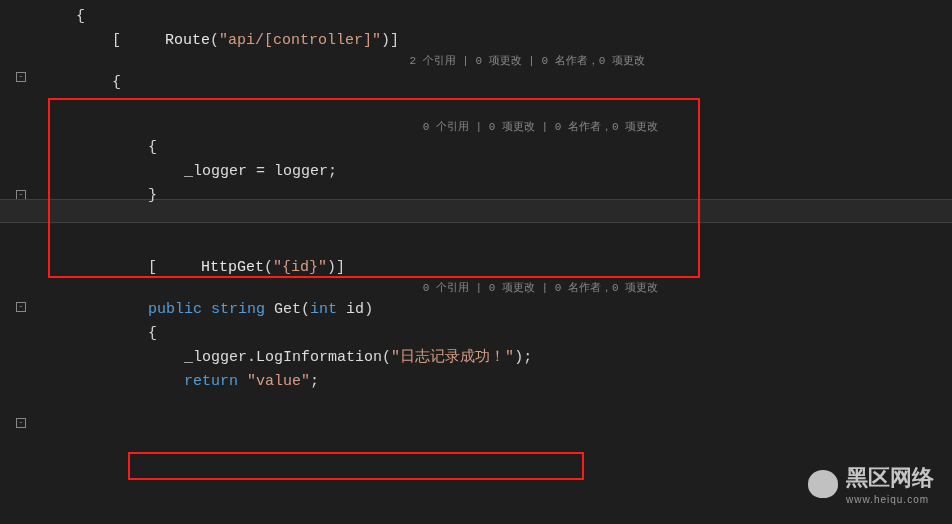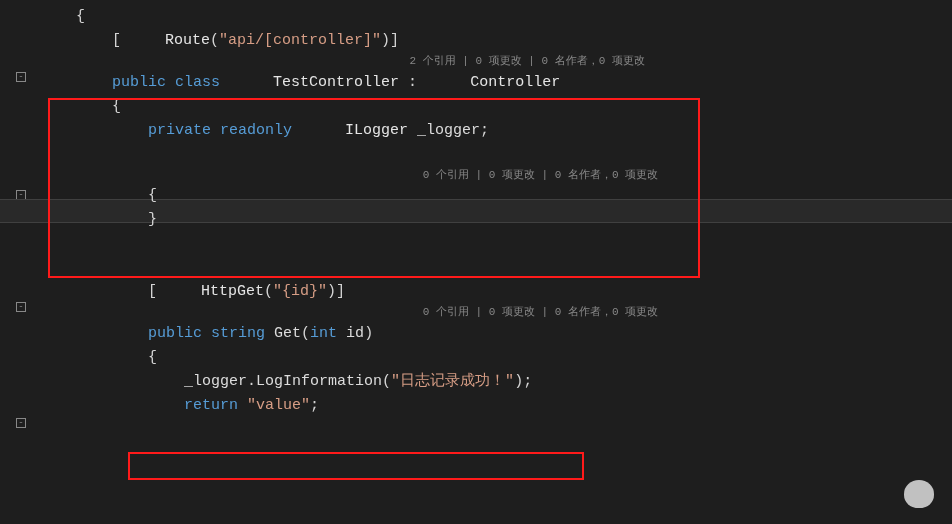--- a/index.html
+++ b/index.html
@@ -104,33 +104,32 @@
 
 <div class="highlight-line" style="top:199px"></div>
 
 <div class="code-area">
   <div class="line"><span class="brace">{</span></div>
 
   <div class="line">    <span class="punc">[</span><span class="type">Route</span><span class="punc">(</span><span class="str">"api/[controller]"</span><span class="punc">)</span><span class="punc">]</span></div>
 
   <div class="line codelens">    <span>2 个引用 | 0 项更改 | 0 名作者，0 项更改</span></div>
 
-  <div class="line">    <span class="kw">public</span> <span class="kw">class</span> <span class="type">TestController</span><span class="punc"> : </span><span class="type">Controller</span></div>
 
   <div class="line">    <span class="brace">{</span></div>
 
-  <div class="line">        <span class="kw">private</span> <span class="kw">readonly</span> <span class="type">ILogger</span><span class="ident"> _logger</span><span class="punc">;</span></div>
 
   <div class="line">&nbsp;</div>
 
   <div class="line codelens">        <span>0 个引用 | 0 项更改 | 0 名作者，0 项更改</span></div>
 
 
   <div class="line">        <span class="brace">{</span></div>
 
+  <div class="line">            <span class="ident">_logger</span><span class="punc"> = </span><span class="ident">logger</span><span class="punc">;</span></div>
 
   <div class="line">        <span class="brace">}</span></div>
 
   <div class="line">&nbsp;</div>
 
 
   <div class="line">&nbsp;</div>
 
 
   <div class="line">        <span class="punc">[</span><span class="type">HttpGet</span><span class="punc">(</span><span class="str">"{id}"</span><span class="punc">)</span><span class="punc">]</span></div>
@@ -144,13 +143,17 @@
   <div class="line">            <span class="ident">_logger</span><span class="punc">.</span><span class="method">LogInformation</span><span class="punc">(</span><span class="str">"日志记录成功！"</span><span class="punc">)</span><span class="punc">;</span></div>
 
   <div class="line">            <span class="kw">return</span><span class="str"> "value"</span><span class="punc">;</span></div>
 </div>
 
 <div class="redbox" style="left:48px; top:98px; width:652px; height:180px;"></div>
 <div class="redbox" style="left:128px; top:452px; width:456px; height:28px;"></div>
 
 <div class="watermark">
   <div class="mushroom"></div>
+  <div>
+    <span>黑区网络</span>
+    <span class="sub">www.heiqu.com</span>
+  </div>
 </div>
 
 </body></html>

